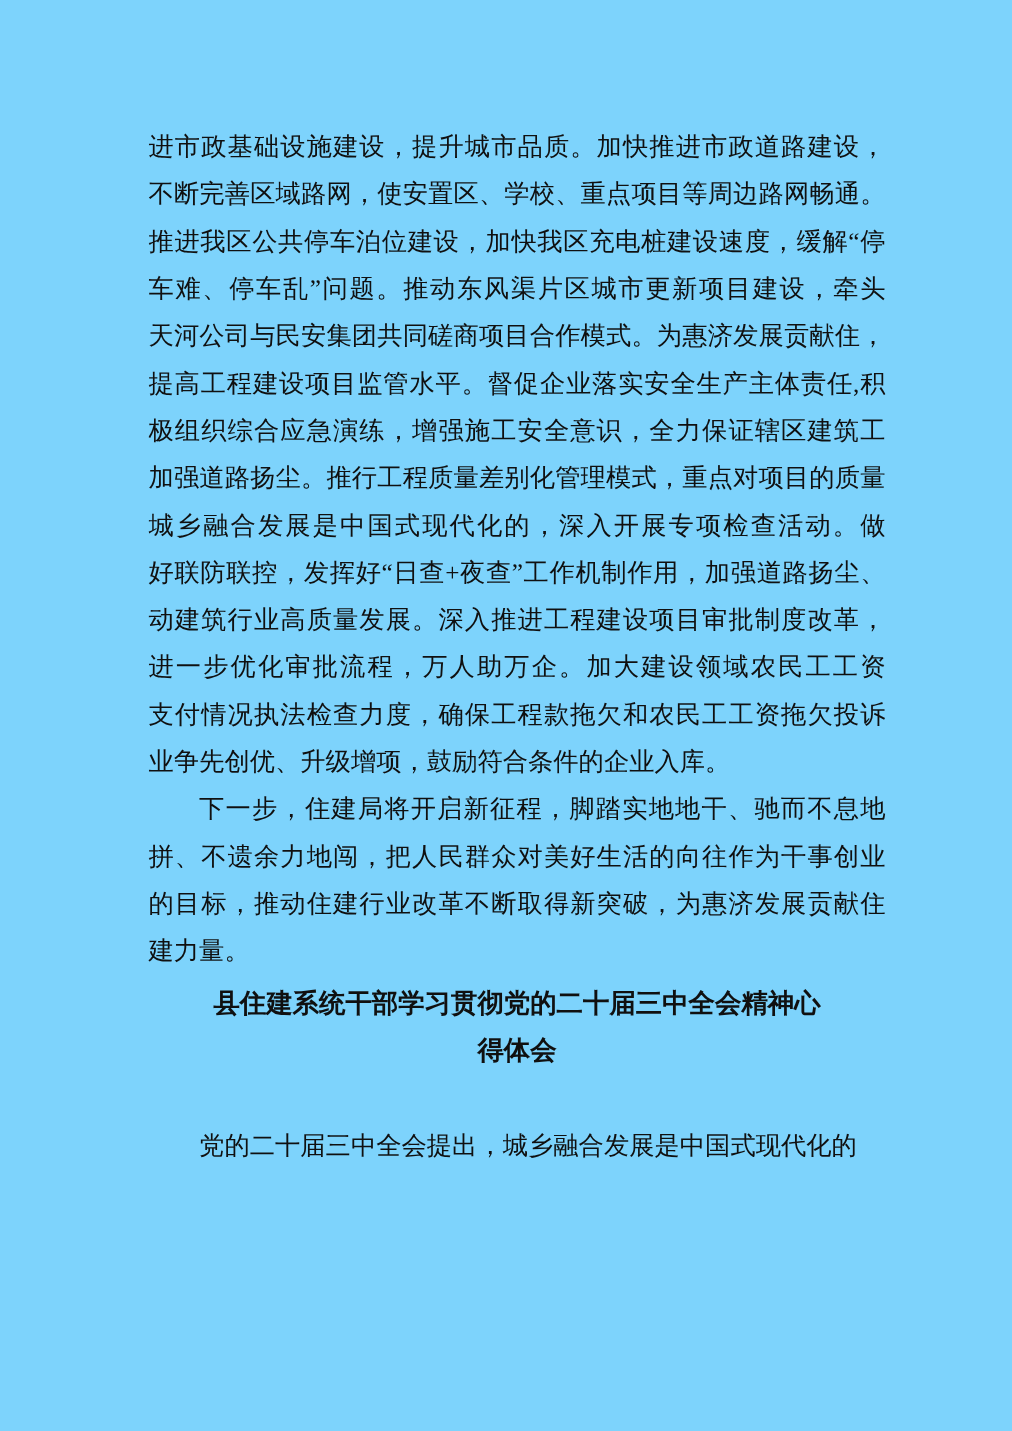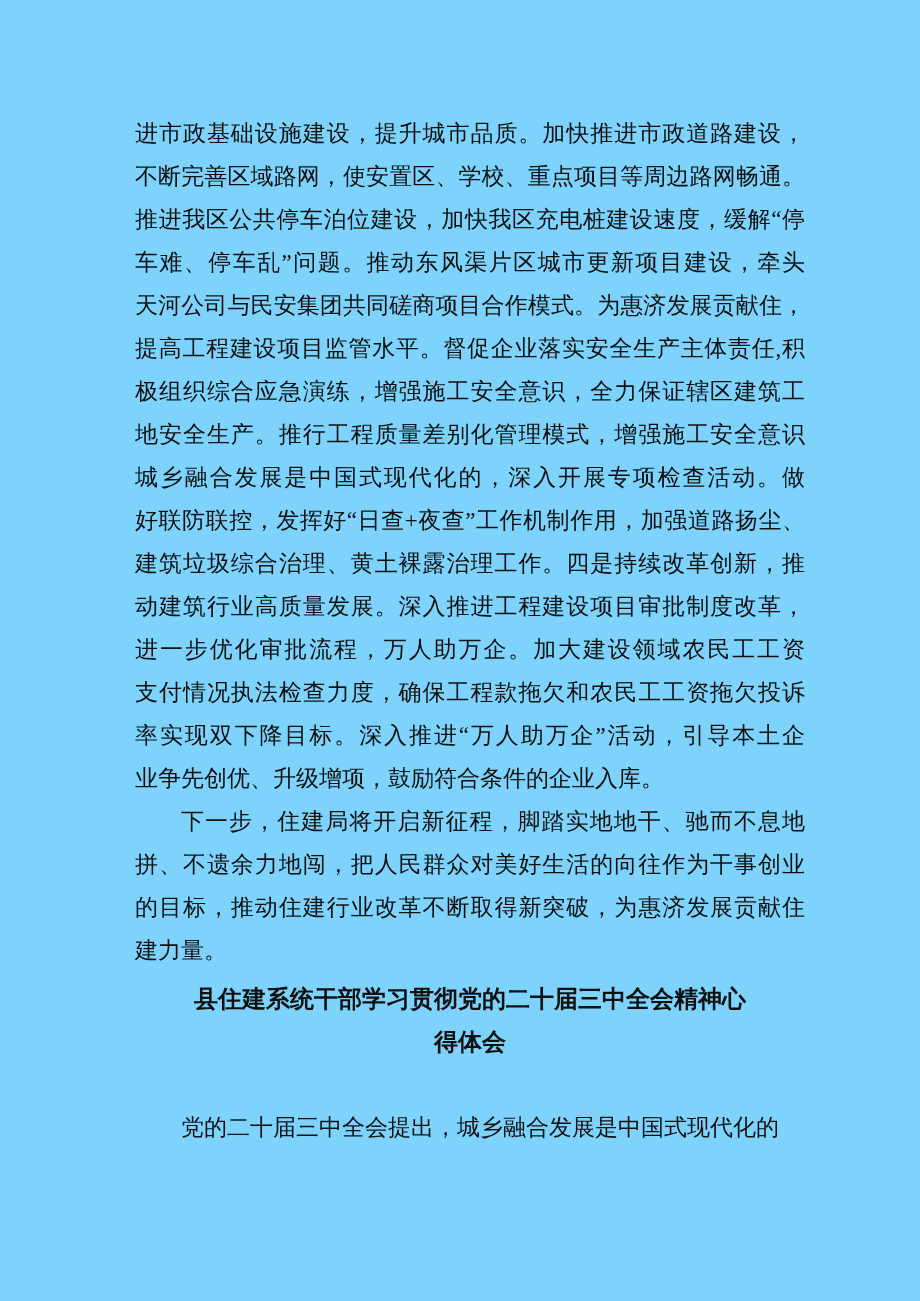--- a/index.html
+++ b/index.html
@@ -60,28 +60,26 @@
 <div class="page">
   <div class="text-block">
 
     <div class="line">进市政基础设施建设，提升城市品质。加快推进市政道路建设，</div>
     <div class="line">不断完善区域路网，使安置区、学校、重点项目等周边路网畅通。</div>
     <div class="line">推进我区公共停车泊位建设，加快我区充电桩建设速度，缓解“停</div>
     <div class="line">车难、停车乱”问题。推动东风渠片区城市更新项目建设，牵头</div>
     <div class="line">天河公司与民安集团共同磋商项目合作模式。为惠济发展贡献住，</div>
     <div class="line">提高工程建设项目监管水平。督促企业落实安全生产主体责任,积</div>
     <div class="line">极组织综合应急演练，增强施工安全意识，全力保证辖区建筑工</div>
-    <div class="line">地安全生产。推行工程质量差别化管理模式，增强施工安全意识</div>
+    <div class="line">加强道路扬尘。推行工程质量差别化管理模式，重点对项目的质量</div>
     <div class="line">城乡融合发展是中国式现代化的，深入开展专项检查活动。做</div>
     <div class="line">好联防联控，发挥好“日查+夜查”工作机制作用，加强道路扬尘、</div>
-    <div class="line">建筑垃圾综合治理、黄土裸露治理工作。四是持续改革创新，推</div>
     <div class="line">动建筑行业高质量发展。深入推进工程建设项目审批制度改革，</div>
     <div class="line">进一步优化审批流程，万人助万企。加大建设领域农民工工资</div>
     <div class="line">支付情况执法检查力度，确保工程款拖欠和农民工工资拖欠投诉</div>
-    <div class="line">率实现双下降目标。深入推进“万人助万企”活动，引导本土企</div>
     <div class="line flush-left">业争先创优、升级增项，鼓励符合条件的企业入库。</div>
 
     <div class="line indent">下一步，住建局将开启新征程，脚踏实地地干、驰而不息地</div>
     <div class="line">拼、不遗余力地闯，把人民群众对美好生活的向往作为干事创业</div>
     <div class="line">的目标，推动住建行业改革不断取得新突破，为惠济发展贡献住</div>
     <div class="line flush-left">建力量。</div>
 
     <div class="line heading heading-first">县住建系统干部学习贯彻党的二十届三中全会精神心</div>
     <div class="line heading">得体会</div>
 

